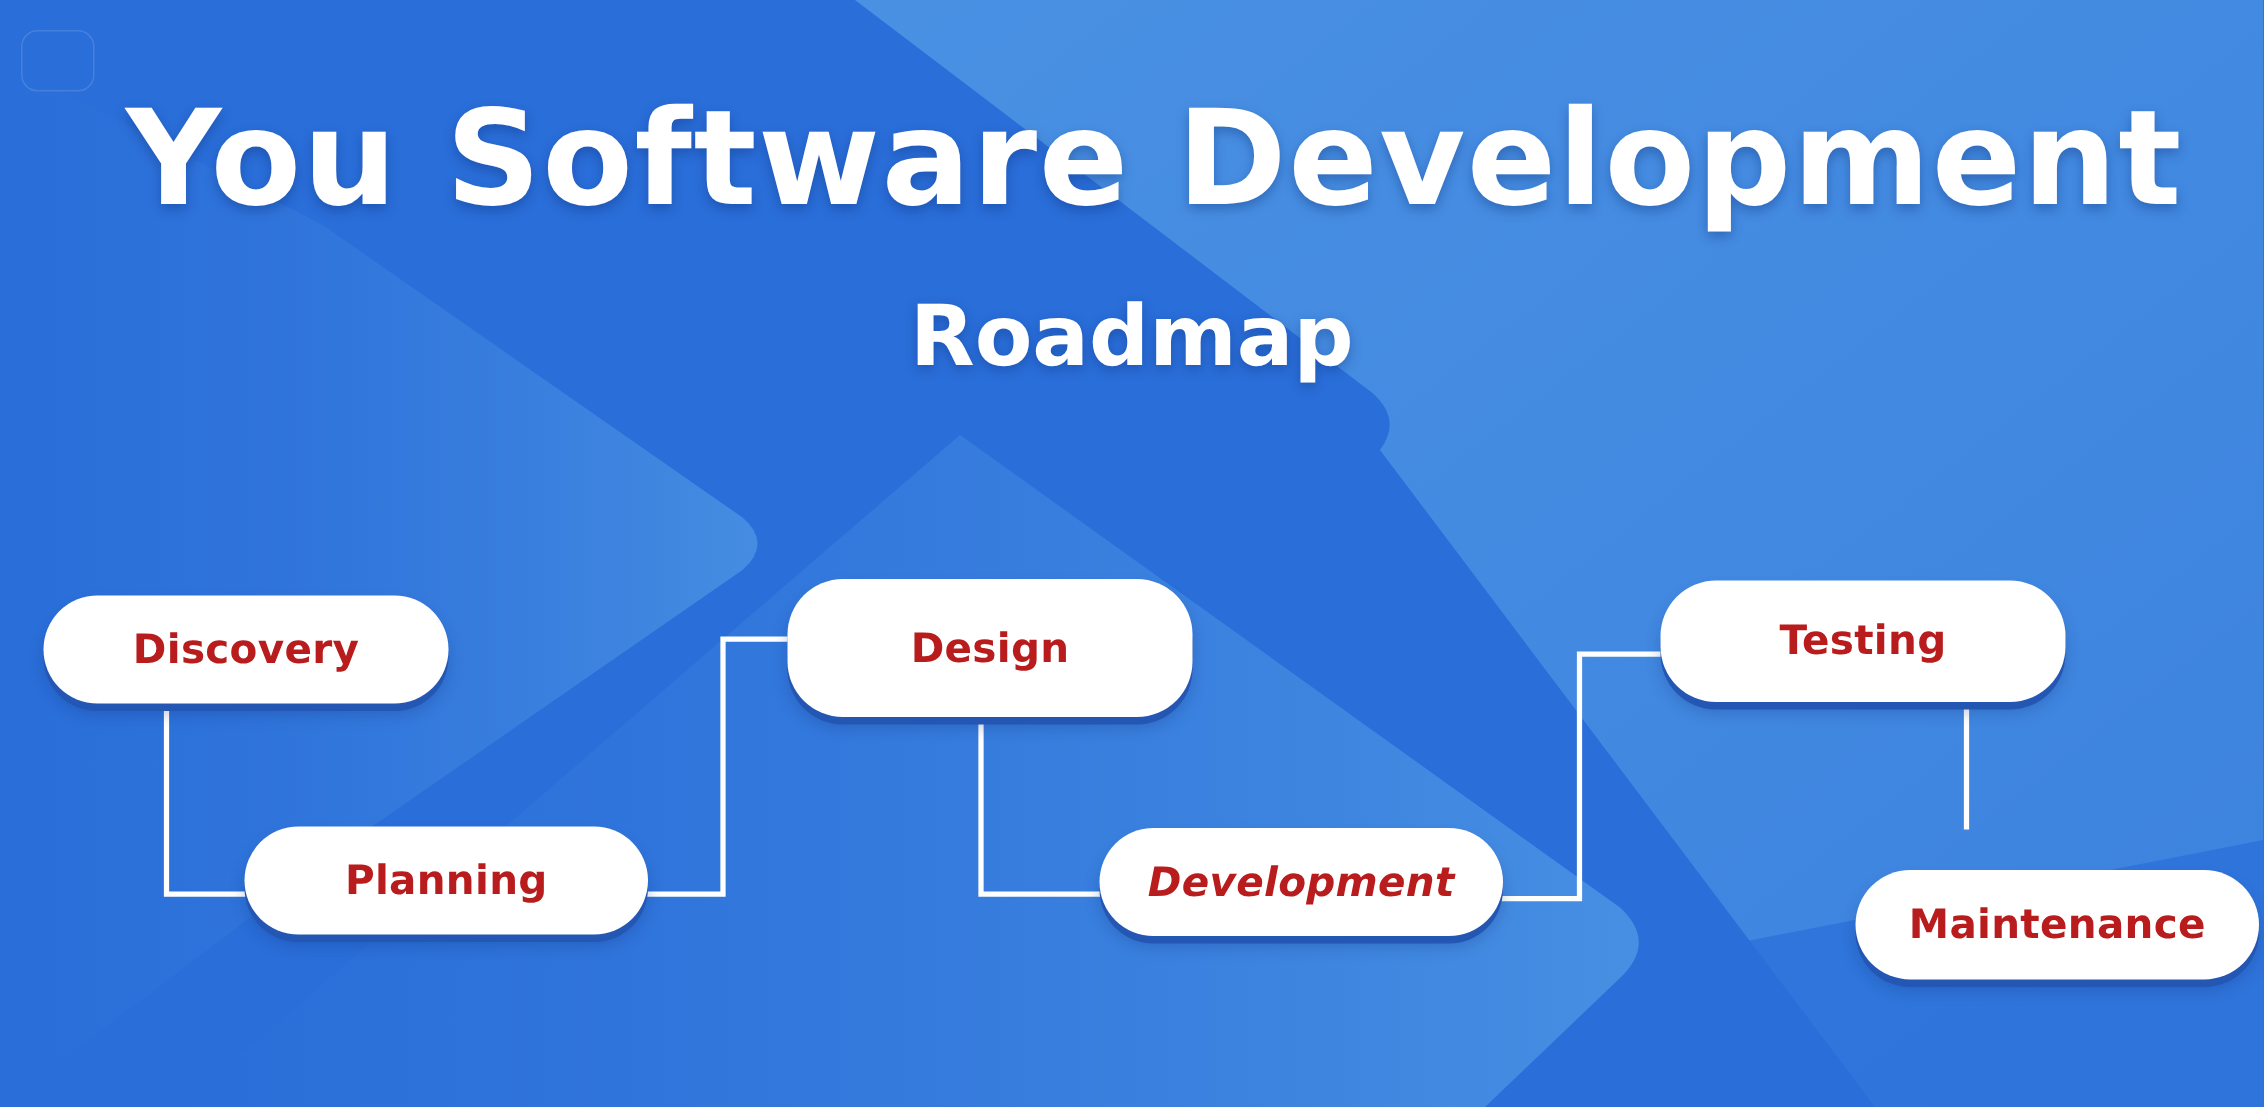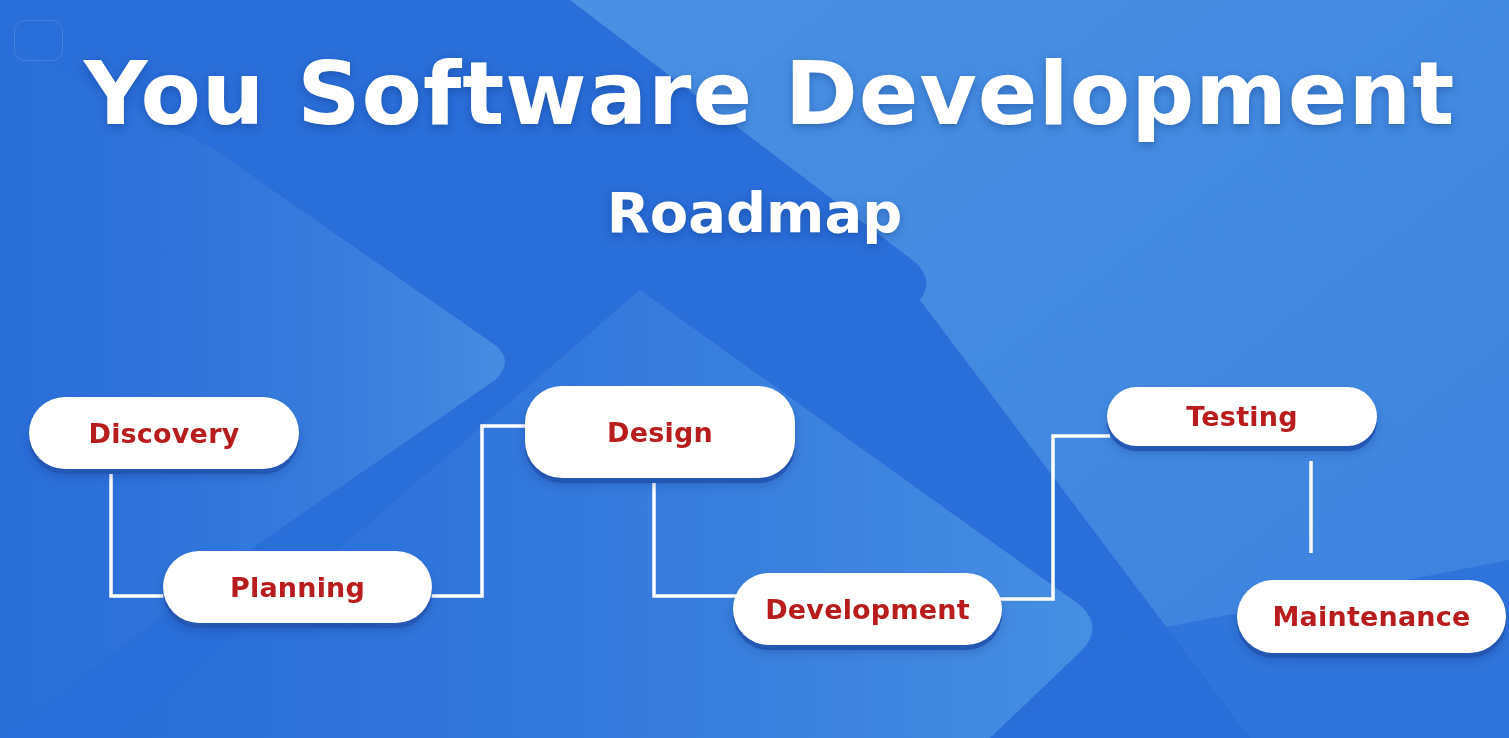--- a/index.html
+++ b/index.html
@@ -1,19 +1,19 @@
 <!DOCTYPE html>
 <html><head>
 <meta charset="utf-8">
 <style>
   html, body { margin: 0; padding: 0; }
   body { width: 1509px; height: 738px; overflow: hidden; position: relative; background: #2a6ed9; font-family: "DejaVu Sans", "Liberation Sans", sans-serif; }
   .bg { position: absolute; left: 0; top: 0; width: 1509px; height: 738px; }
   .corner-box { position: absolute; left: 14px; top: 20px; width: 49px; height: 41px; border: 1.5px solid rgba(255,255,255,0.13); border-radius: 11px; box-sizing: border-box; }
-  .title { position: absolute; left: 0; width: 1509px; text-align: center; color: #ffffff; font-weight: bold; text-shadow: 0 3px 8px rgba(10,40,110,0.35); white-space: nowrap; }
+  .title { position: absolute; left: 0; width: 1509px; text-align: center; color: #ffffff; font-weight: bold; text-shadow: 0 3px 8px rgba(10,40,110,0.35); white-space: nowrap; margin-top: 12px; }
   .title-main { top: 42px; font-size: 88px; letter-spacing: 1px; padding-left: 30px; box-sizing: border-box; }
   .title-sub { top: 180px; font-size: 56px; box-sizing: border-box; }
   .connectors { position: absolute; left: 0; top: 0; width: 1509px; height: 738px; }
   .pill { position: absolute; background: #ffffff; border-radius: 37px; box-shadow: 0 5px 0 #2456b3, 0 7px 10px rgba(10,40,110,0.25); display: flex; align-items: center; justify-content: center; cursor: pointer; }
   .pill-label { color: #b91c1c; font-weight: bold; font-size: 27px; letter-spacing: 0.2px; white-space: nowrap; }
 </style>
 </head>
 <body>
 
 <svg class="bg" viewBox="0 0 1509 738" xmlns="http://www.w3.org/2000/svg">
@@ -59,21 +59,21 @@
 
 <div class="pill" style="left:29px; top:397px; width:270px; height:72px;">
   <span class="pill-label">Discovery</span>
 </div>
 <div class="pill" style="left:163px; top:551px; width:269px; height:72px;">
   <span class="pill-label">Planning</span>
 </div>
 <div class="pill" style="left:525px; top:386px; width:270px; height:92px;">
   <span class="pill-label">Design</span>
 </div>
-<div class="pill" style="left:733px; top:573px; width:269px; height:72px;">
+<div class="pill" style="left:733px; top:552px; width:269px; height:72px;font-style:italic;">
   <span class="pill-label">Development</span>
 </div>
-<div class="pill" style="left:1107px; top:387px; width:270px; height:59px;align-items:center;">
+<div class="pill" style="left:1107px; top:387px; width:270px; height:81px;align-items:center;">
   <span class="pill-label">Testing</span>
 </div>
 <div class="pill" style="left:1237px; top:580px; width:269px; height:73px;">
   <span class="pill-label">Maintenance</span>
 </div>
 
 </body></html>

